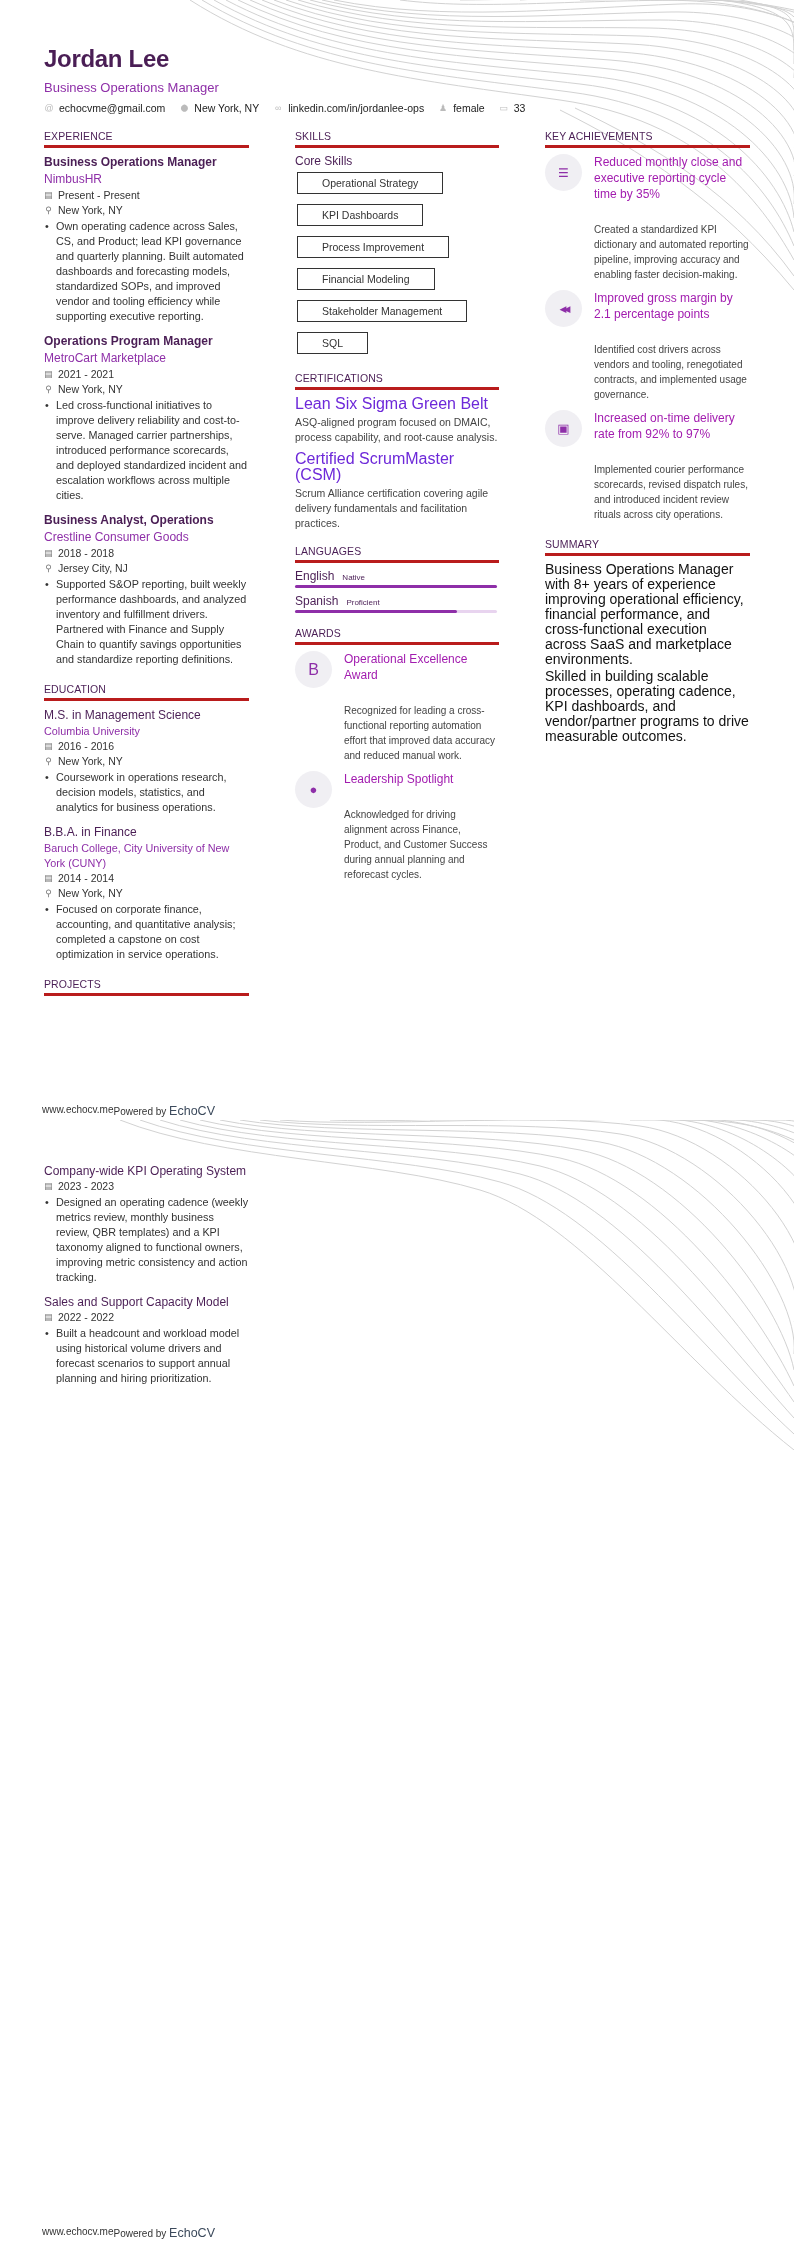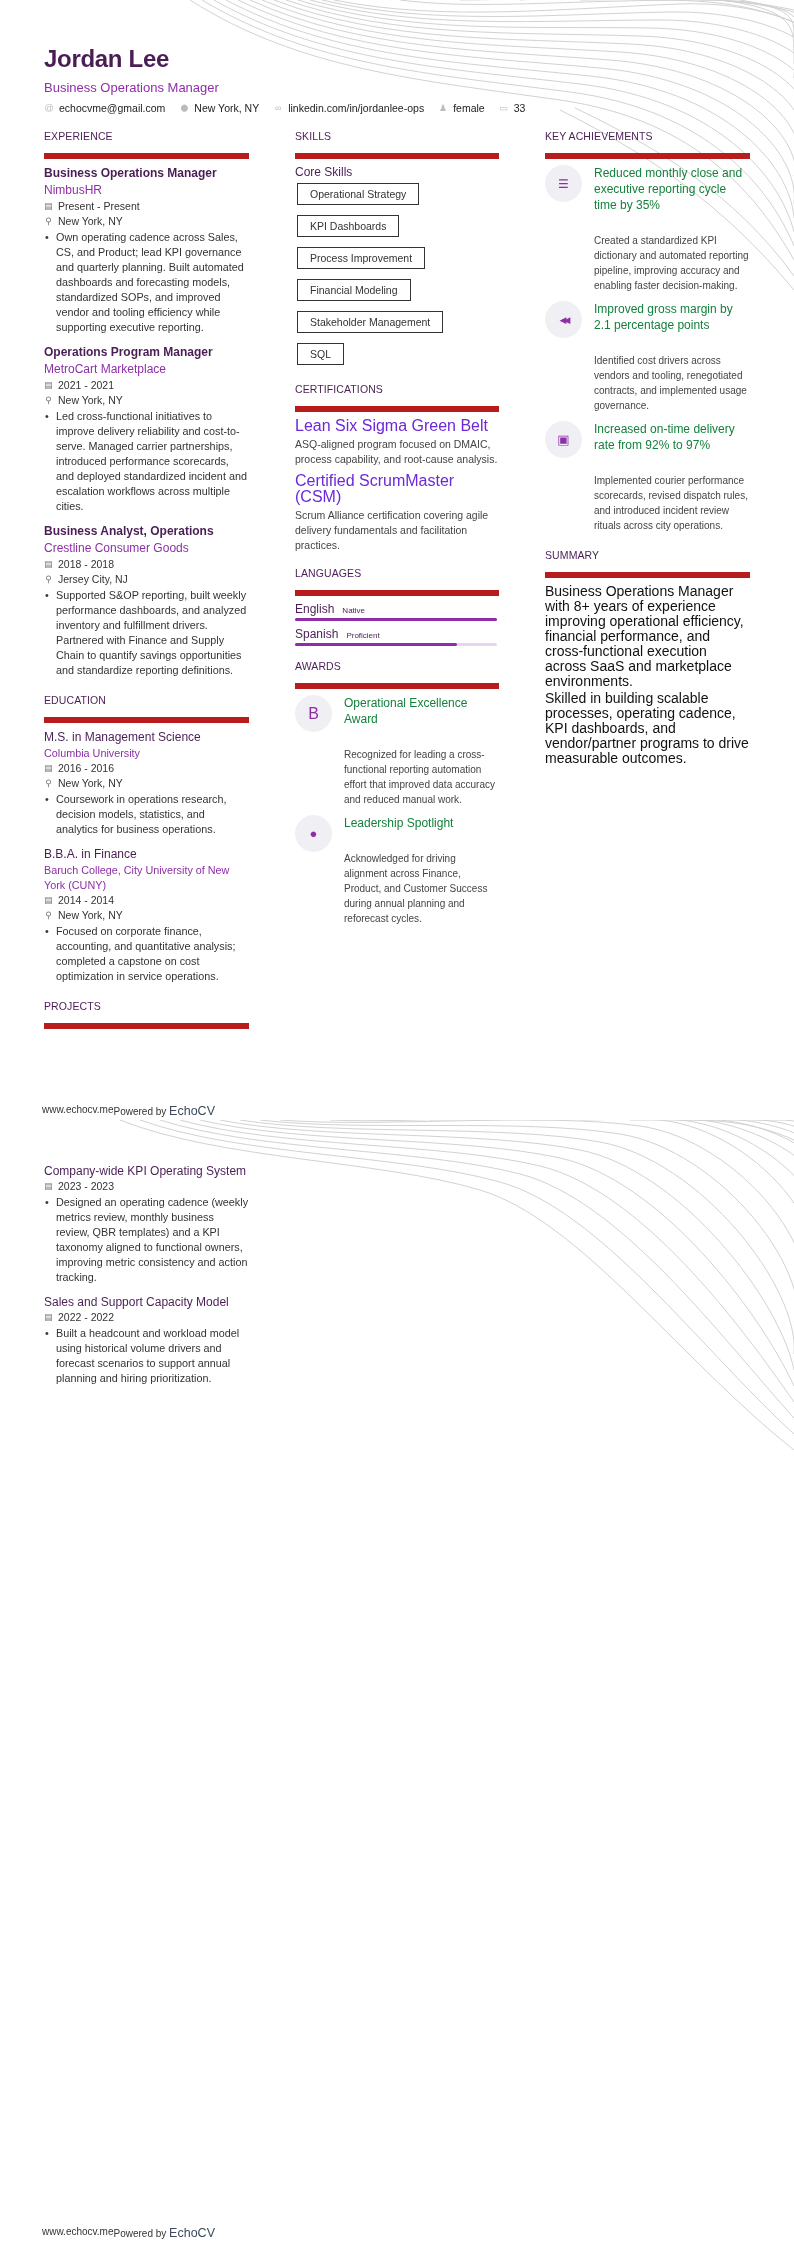--- a/index.html
+++ b/index.html
@@ -6,43 +6,43 @@
   html, body { width: 794px; background: #ffffff; }
   body { font-family: "Liberation Sans", sans-serif; color: #333; position: relative; height: 2246px; overflow: hidden; }
   .wave { position: absolute; pointer-events: none; }
   .header { position: absolute; left: 44px; top: 40px; }
   .name { font-size: 24px; font-weight: bold; color: #4a1e55; letter-spacing: -0.3px; line-height: 38px; }
   .subtitle { font-size: 13px; color: #8e2fa8; margin-top: 2px; }
   .contacts { display: flex; gap: 14px; margin-top: 7px; font-size: 10.5px; color: #222; align-items: center; }
   .contact { display: flex; align-items: center; gap: 5px; }
   .cicon { color: #bbb; font-size: 9px; width: 10px; text-align: center; }
   .col { position: absolute; }
-  .sec-title { font-size: 10.5px; color: #4a1e55; text-transform: uppercase; padding-bottom: 11px; border-bottom: 6px solid #b91c1c; margin-bottom: 6px; letter-spacing: 0.1px; }
+  .sec-title { font-size: 10.5px; color: #4a1e55; text-transform: uppercase; padding-bottom: 3px; border-bottom: 3px solid #b91c1c; margin-bottom: 6px; letter-spacing: 0.1px; }
   .job-title { font-size: 12px; font-weight: bold; color: #4a1e55; line-height: 16px; }
   .job-company { font-size: 12px; color: #8e2fa8; line-height: 17px; margin-top: 1px; }
   .meta { font-size: 10.5px; color: #333; display: flex; gap: 5px; align-items: center; line-height: 15px; }
   .meta .mi { color: #777; font-size: 9px; width: 9px; text-align: center; }
   .bullets { font-size: 10.8px; color: #333; line-height: 15px; padding-left: 12px; margin-top: 1px; }
   .bullets li { list-style: none; position: relative; }
   .bullets li::before { content: "•"; position: absolute; left: -11px; }
   .entry { margin-bottom: 9px; }
   .edu-title { font-size: 12px; color: #4a1e55; line-height: 16px; }
   .edu-school { font-size: 10.8px; color: #8e2fa8; line-height: 15px; margin-top: 1px; }
   .skills-sub { font-size: 12px; color: #4a1e55; margin-bottom: 4px; }
-  .chip { display: inline-block; border: 1px solid #333; font-size: 10.5px; color: #333; padding: 4px 12px; margin: 0 0 10px 2px; }
+  .chip { display: inline-block; border: 1px solid #333; font-size: 10.5px; color: #333; padding: 4px 24px; margin: 0 0 10px 2px; }
   .cert-title { font-size: 16px; color: #6d28d9; line-height: 16px; }
   .cert-desc { font-size: 10.5px; color: #444; line-height: 15px; margin-top: 3px; margin-bottom: 6px; }
   .lang-row { display: flex; align-items: baseline; gap: 8px; margin-top: 2px; }
   .lang-name { font-size: 12px; color: #4a1e55; }
   .lang-level { font-size: 8px; color: #4a1e55; }
   .lang-bar { height: 3px; background: #e8d4ef; margin: 2px 0 6px 0; width: 202px; border-radius: 2px; }
   .lang-fill { height: 3px; background: #8e2fa8; border-radius: 2px; }
   .award { display: flex; gap: 12px; margin-bottom: 8px; }
   .badge { width: 37px; height: 37px; border-radius: 50%; background: #f0eff3; flex-shrink: 0; display: flex; align-items: center; justify-content: center; color: #8e2fa8; font-size: 14px; }
-  .award-title { font-size: 12px; color: #15803d; line-height: 16px; }
+  .award-title { font-size: 12px; color: #a21caf; line-height: 16px; }
   .award-desc { font-size: 10px; color: #444; line-height: 15px; margin-top: 20px; }
   .summary { font-size: 14px; color: #111; line-height: 15px; }
   .summary p { margin-bottom: 2px; }
   .footer { position: absolute; left: 0; width: 794px; display: flex; justify-content: flex-start; padding: 0 42px; font-size: 10px; color: #333; }
   .footer .brand { color: #3c4a5c; font-size: 12.5px; }
 </style>
 </head>
 <body>
 
 <svg class="wave" style="left:0;top:0" width="794" height="330" viewBox="0 0 794 330">

